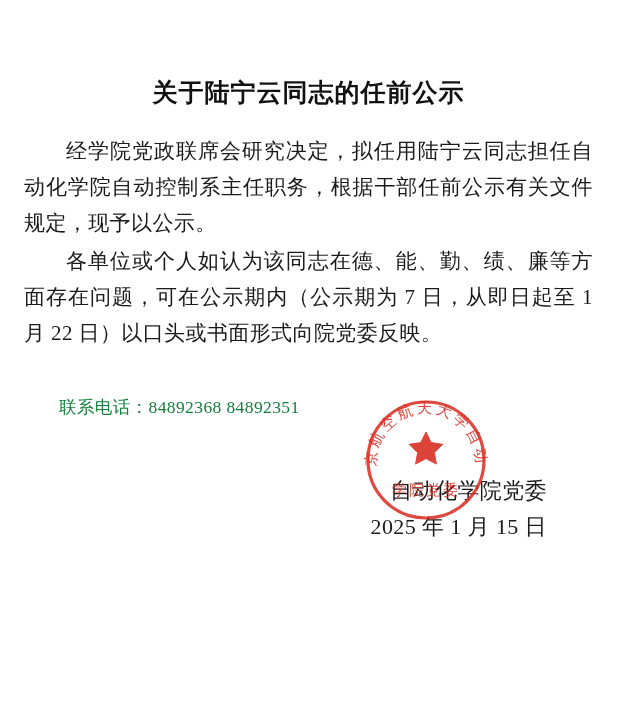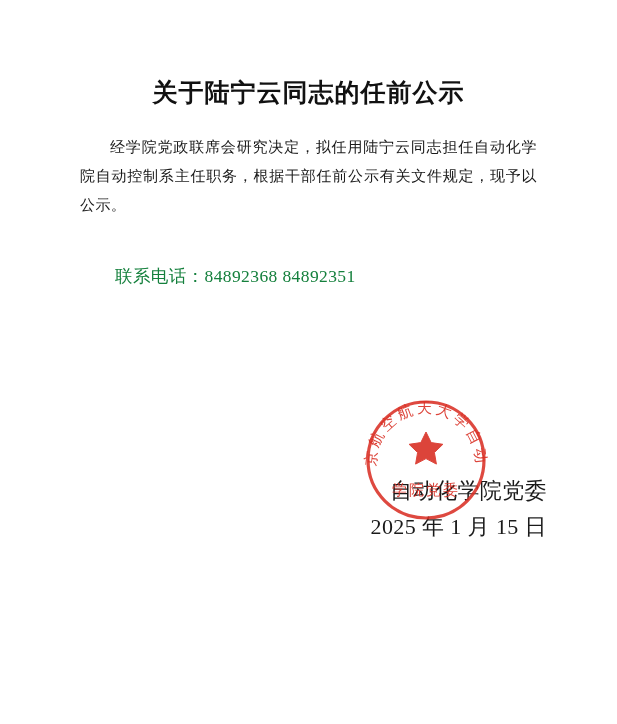--- a/index.html
+++ b/index.html
@@ -13,39 +13,39 @@
     font-family: "Liberation Serif", "DejaVu Serif", serif;
     color: #222222;
     overflow: hidden;
     position: relative;
   }
   .page {
     position: relative;
     width: 617px;
     height: 609px;
     box-sizing: border-box;
-    padding: 0 80px;
+    padding: 0 24px;
   }
   .doc-title {
     text-align: center;
     font-size: 25px;
     font-weight: bold;
     color: #111111;
     letter-spacing: 1px;
     margin: 0;
     padding-top: 76px;
     padding-bottom: 10px;
     font-family: "Liberation Serif", "DejaVu Serif", serif;
   }
   .body-block {
     margin-top: 14px;
   }
   .para {
-    font-size: 15px;
-    line-height: 29px;
+    font-size: 21px;
+    line-height: 36px;
     text-align: justify;
     text-justify: inter-ideograph;
     text-indent: 2em;
     margin: 0 0 2px 0;
     color: #1a1a1a;
     letter-spacing: 0.4px;
   }
   .contact {
     font-size: 17.5px;
     line-height: 36px;
@@ -88,20 +88,21 @@
 </style>
 </head>
 <body>
 
 <div class="page">
 
   <h1 class="doc-title">关于陆宁云同志的任前公示</h1>
 
   <div class="body-block">
     <p class="para">经学院党政联席会研究决定，拟任用陆宁云同志担任自动化学院自动控制系主任职务，根据干部任前公示有关文件规定，现予以公示。</p>
+    <p class="para">各单位或个人如认为该同志在德、能、勤、绩、廉等方面存在问题，可在公示期内（公示期为 7 日，从即日起至 1 月 22 日）以口头或书面形式向院党委反映。</p>
     <p class="contact">联系电话：84892368  84892351</p>
   </div>
 
   <div class="sign-area">
     <div class="sign-lines">
       <div>自动化学院党委</div>
       <div>2025 年 1 月 15 日</div>
     </div>
 
     <div class="seal">

